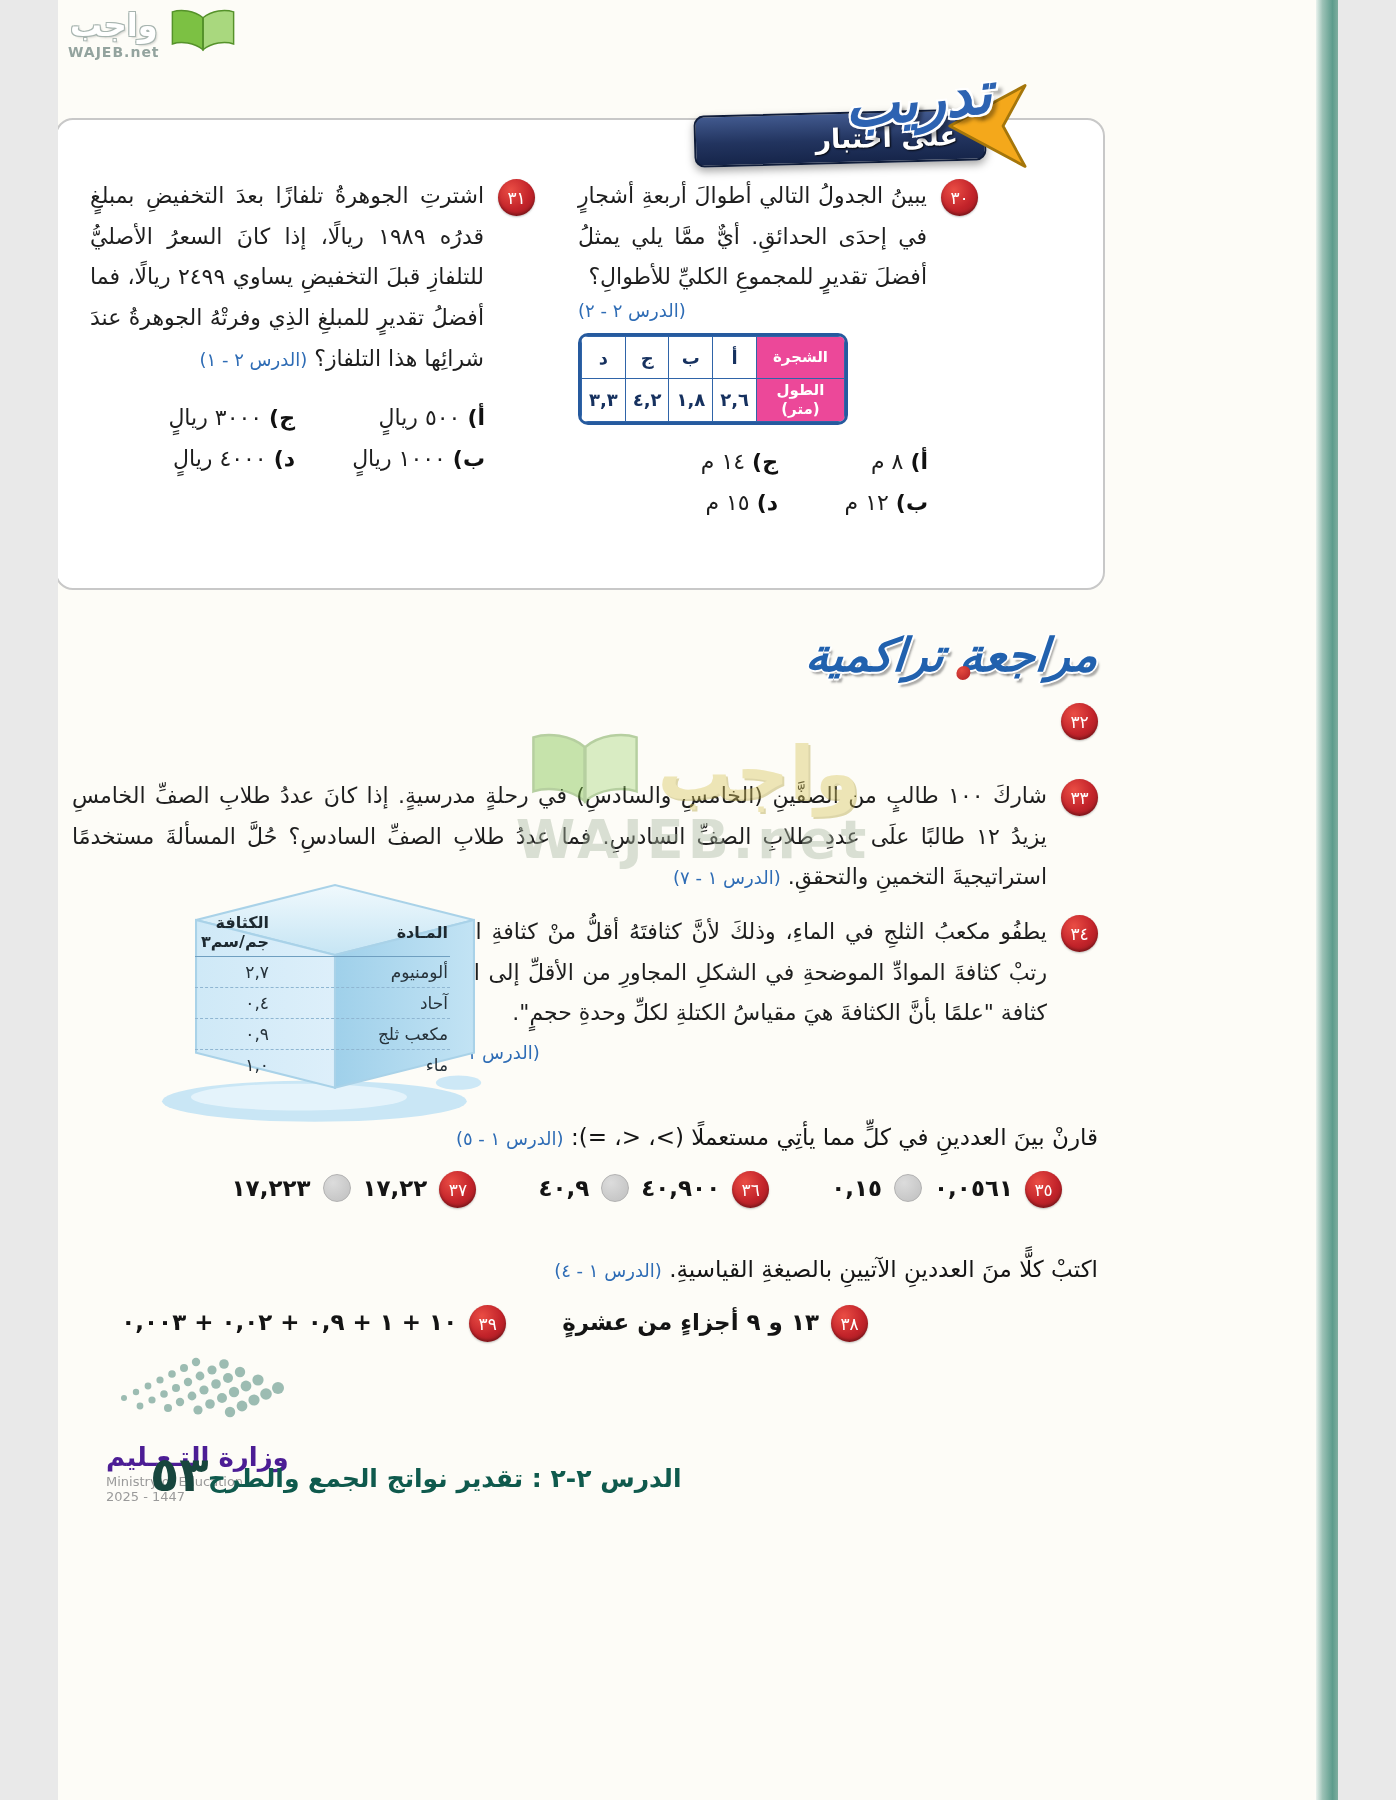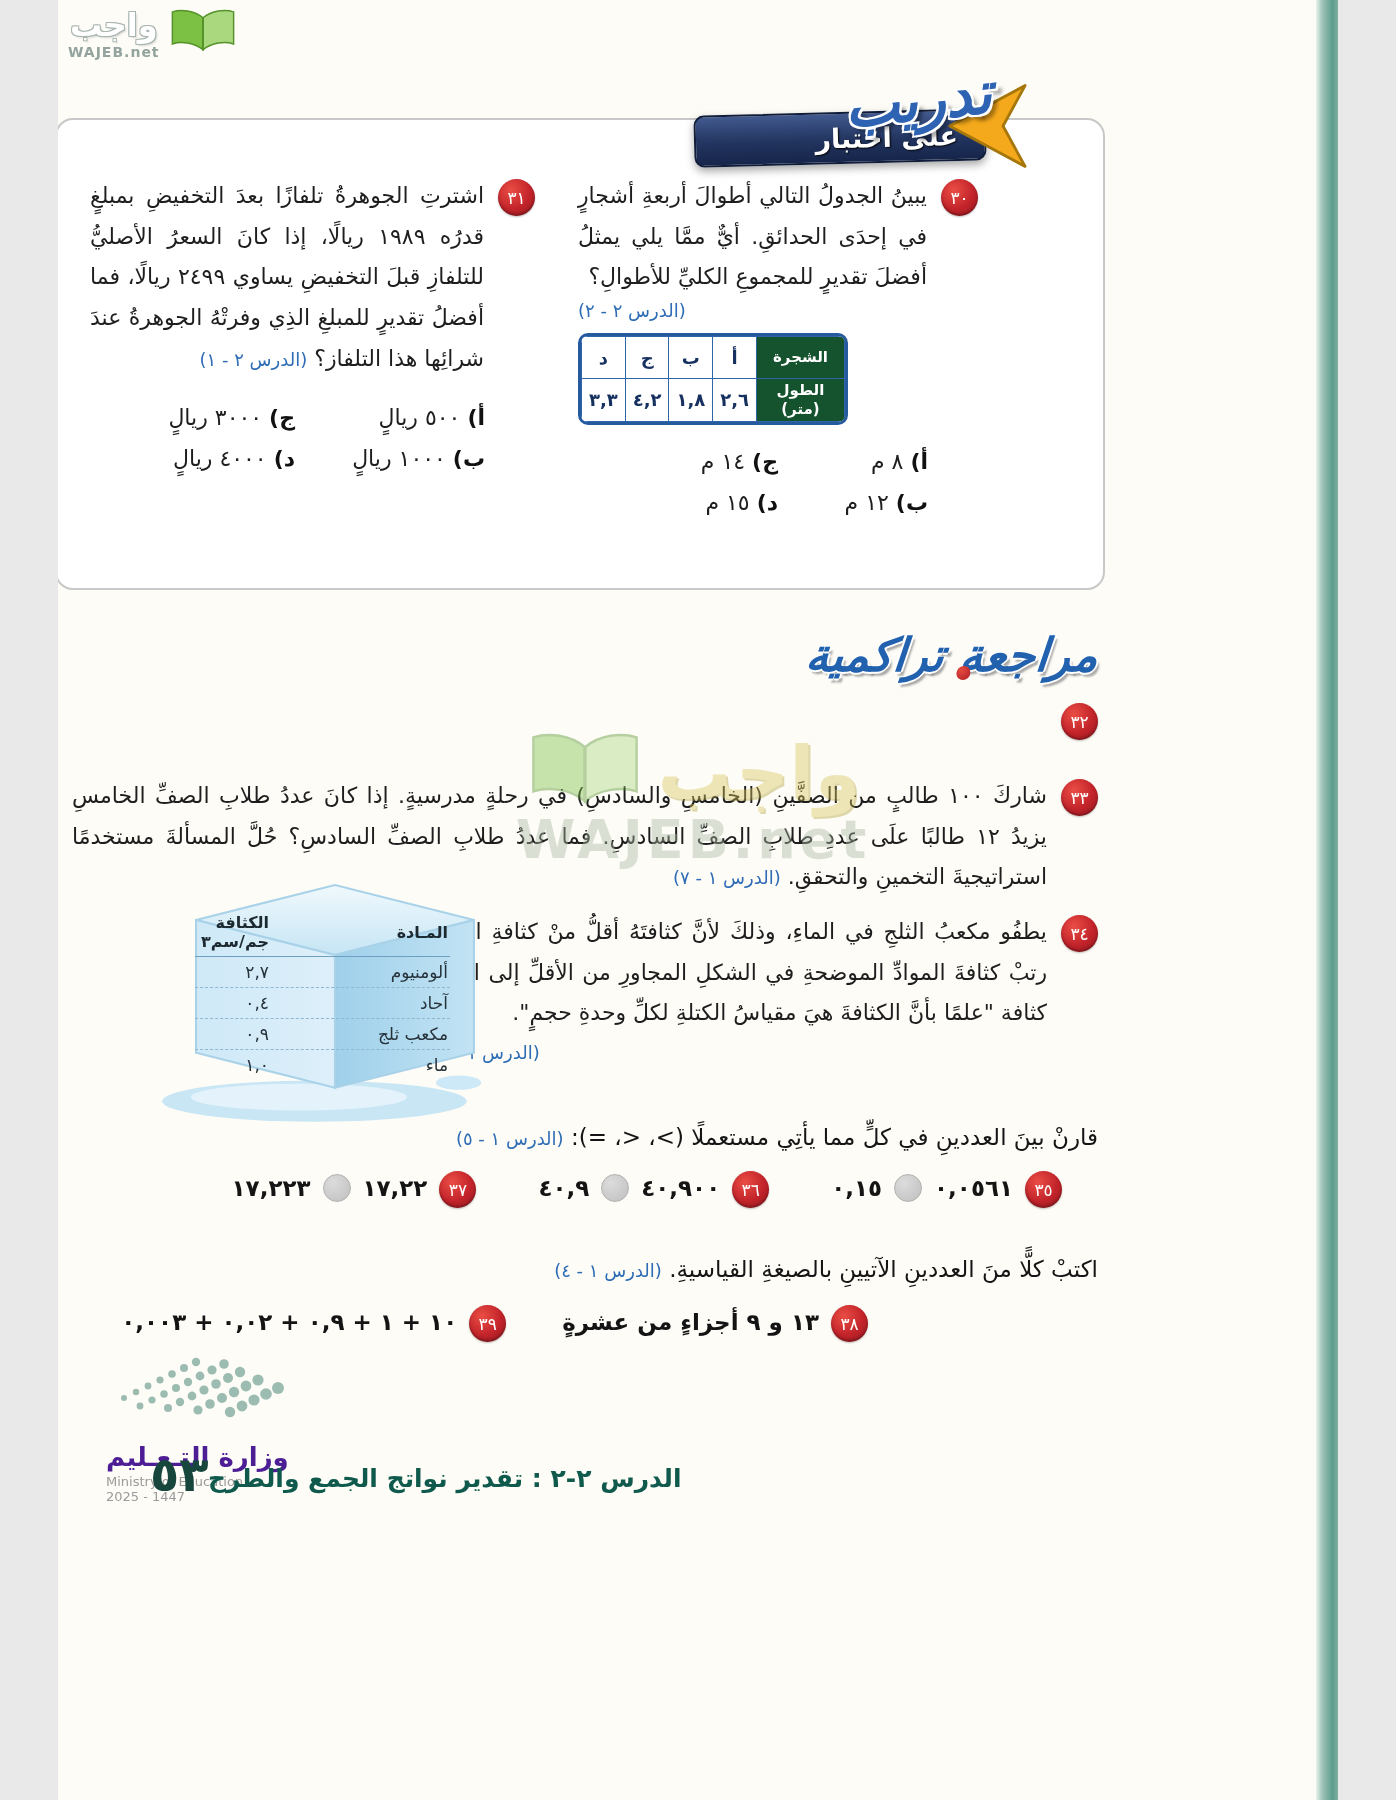--- a/index.html
+++ b/index.html
@@ -48,21 +48,21 @@
   .qtext { font-size:22px; line-height:1.85; text-align:justify; }
   .lesson { color:#2e6cb5; font-size:18px; white-space:nowrap; }
   .lesson-block { display:block; text-align:left; margin:2px 4px 4px 0; }
 
   
   .trees-wrap { display:inline-block; border:3px solid #265a9e; border-radius:10px; overflow:hidden;
     margin:8px 130px 0 0; background:#fff; }
   .trees-table { border-collapse:collapse; }
   .trees-table td { border:1.5px solid #2f64a8; text-align:center; vertical-align:middle;
     width:46px; height:42px; font-size:18px; font-weight:bold; color:#16315f; background:#fff; }
-  .trees-table td.hdr { width:88px; background:#14532d; color:#fff; font-size:15px; font-weight:bold; line-height:1.25; padding:2px 16px; }
+  .trees-table td.hdr { width:88px; background:#ec4899; color:#fff; font-size:15px; font-weight:bold; line-height:1.25; padding:2px 16px; }
 
   .choices { display:grid; grid-template-columns:1fr 1fr; row-gap:16px; margin:20px 50px 0 0; font-size:22px; }
   .choices.w31 { width:380px; margin-top:26px; }
   .choices.w30 { width:300px; }
   .choice .ckey { font-weight:bold; color:#111; }
 
   
   .review-heading { position:absolute; right:240px; top:628px; font-size:46px; font-weight:bold; font-style:italic;
     color:#2161ae; transform:skewX(-5deg); text-shadow:2px 0 0 #fff,-2px 0 0 #fff,0 2px 0 #fff,3px 4px 2px rgba(90,90,90,.5); }
   .red-dot { position:absolute; left:152px; bottom:2px; width:14px; height:14px; border-radius:50%;

